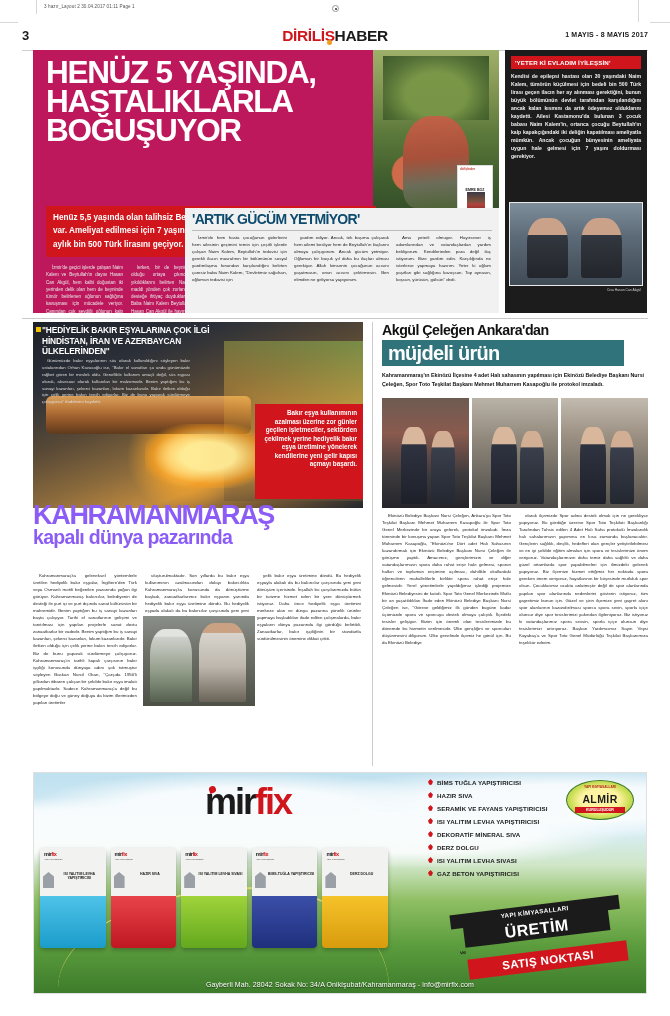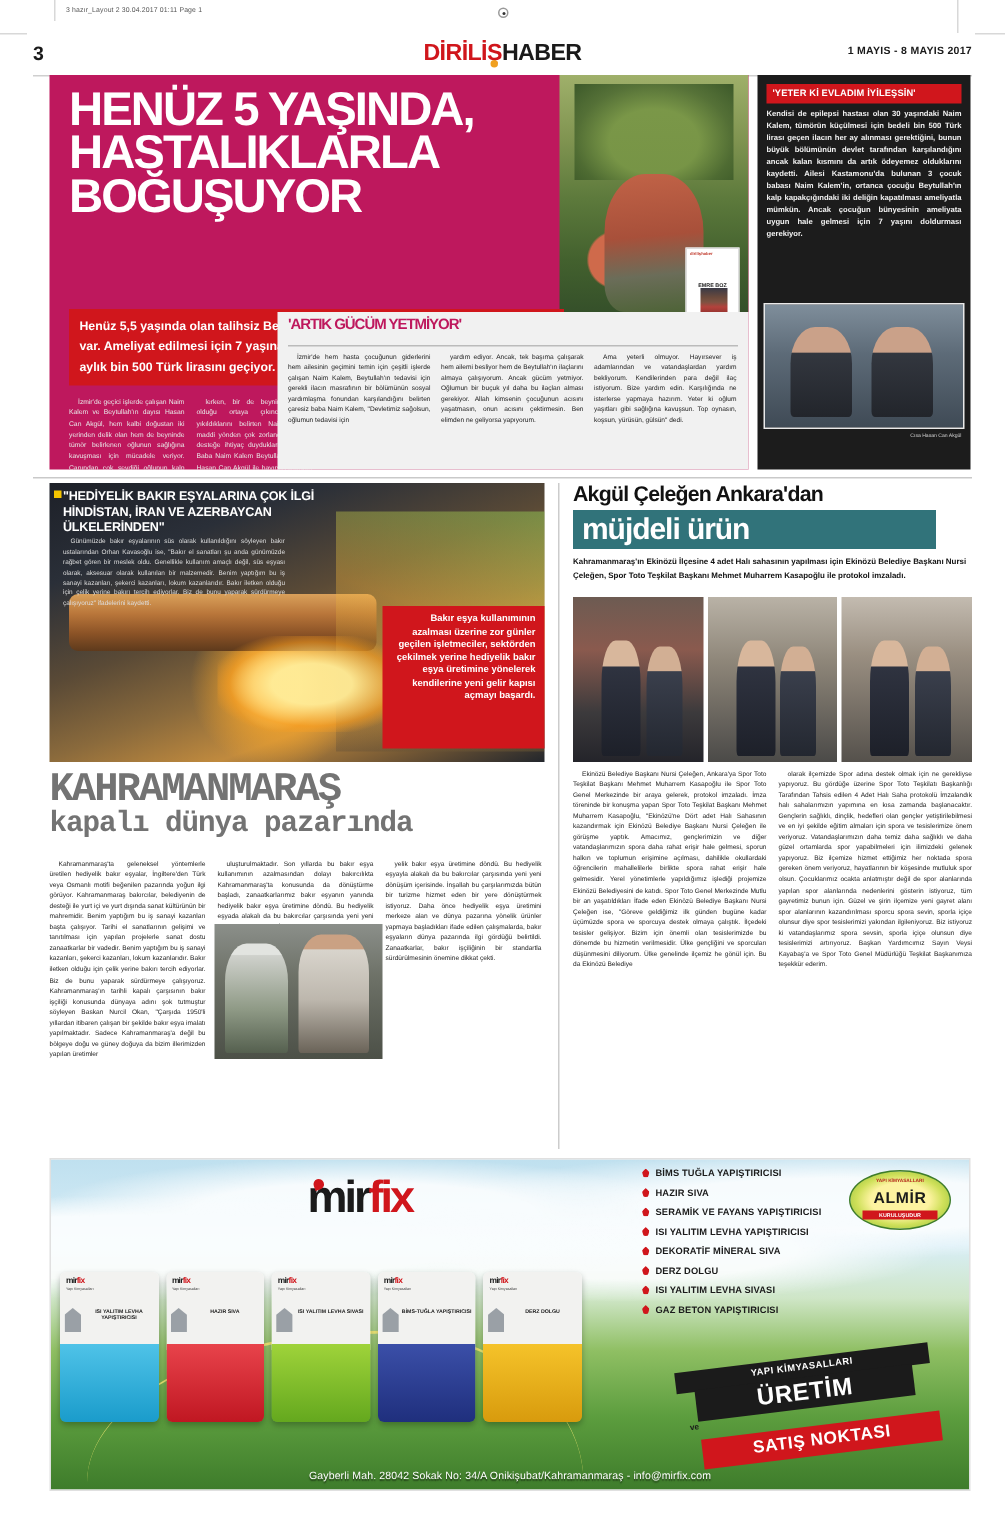--- a/index.html
+++ b/index.html
@@ -110,21 +110,21 @@
   .hero-cols .col { width:77px; font-size:4.5px; line-height:1.62; text-align:justify; color:#e8e8e8; }
   .hero-cols .col p { text-indent:6px; }
 
   
   .sub1 {
     position:absolute; left:185px; top:208px; width:314px; height:105px;
     background:#f1f1f1;
   }
   .sub1-head {
     position:absolute; left:7px; top:3px; width:300px;
-    font-size:10px; font-weight:bold; letter-spacing:-.7px; color:#be185d;
+    font-size:14px; font-weight:bold; letter-spacing:-.7px; color:#0c4a6e;
   }
   .sub1-rule { position:absolute; left:7px; top:22px; width:300px; height:1px; background:#bbb; }
   .sub1-cols {
     position:absolute; left:7px; top:26px; width:300px;
     display:flex; gap:7px;
   }
   .sub1-cols .col { width:95px; font-size:4.4px; line-height:1.6; text-align:justify; color:#222; }
   .sub1-cols .col p { text-indent:6px; }
 
   
@@ -196,23 +196,22 @@
   }
   .copper-sub p { text-indent:5px; }
 
   .red-call {
     position:absolute; left:255px; top:404px; width:108px; height:95px;
     background:#d0161c; color:#fff; padding:5px 6px;
     font-size:6.3px; line-height:1.36; font-weight:bold; text-align:right;
   }
 
   .copper-title {
-    position:absolute; left:33px; top:515px; width:340px;
-    color:#737373;
-    font-family:Liberation Mono, monospace;
+    position:absolute; left:33px; top:503px; width:340px;
+    color:#8b5cf6;
   }
   .copper-title .l1 {
     font-size:27px; font-weight:bold; letter-spacing:-1.3px; line-height:.95; display:block;
   }
   .copper-title .l2 {
     font-size:19.5px; font-weight:bold; letter-spacing:-.7px; line-height:1.02; display:block; margin-top:-1px;
   }
   .copper-body {
     position:absolute; left:33px; top:572px; width:330px;
     display:flex; gap:8px;
@@ -289,21 +288,21 @@
       radial-gradient(ellipse at 62% 60%, #fff 0 22%, transparent 40%),
       radial-gradient(ellipse at 86% 30%, #fff 0 18%, transparent 36%);
     opacity:.85;
   }
   .ad .grass-swoosh {
     position:absolute; left:4%; top:52%; width:54%; height:46%;
     border-top:2px solid rgba(255,240,120,.85);
     border-radius:60% 40% 0 0 / 100% 100% 0 0;
   }
   .ad-logo {
-    position:absolute; left:205px; top:784px; font-size:30px; font-weight:bold;
+    position:absolute; left:205px; top:784px; font-size:36px; font-weight:bold;
     letter-spacing:-2px; line-height:1;
   }
   .ad-logo .m1 { color:#1b1b1b; }
   .ad-logo .m2 { color:#d0161c; }
   .ad-logo-dot {
     position:absolute; left:209px; top:786px; width:7px; height:7px;
     background:#d0161c; border-radius:50% 50% 50% 0; transform:rotate(-20deg);
   }
   .almir {
     position:absolute; left:566px; top:780px; width:68px; height:40px;

